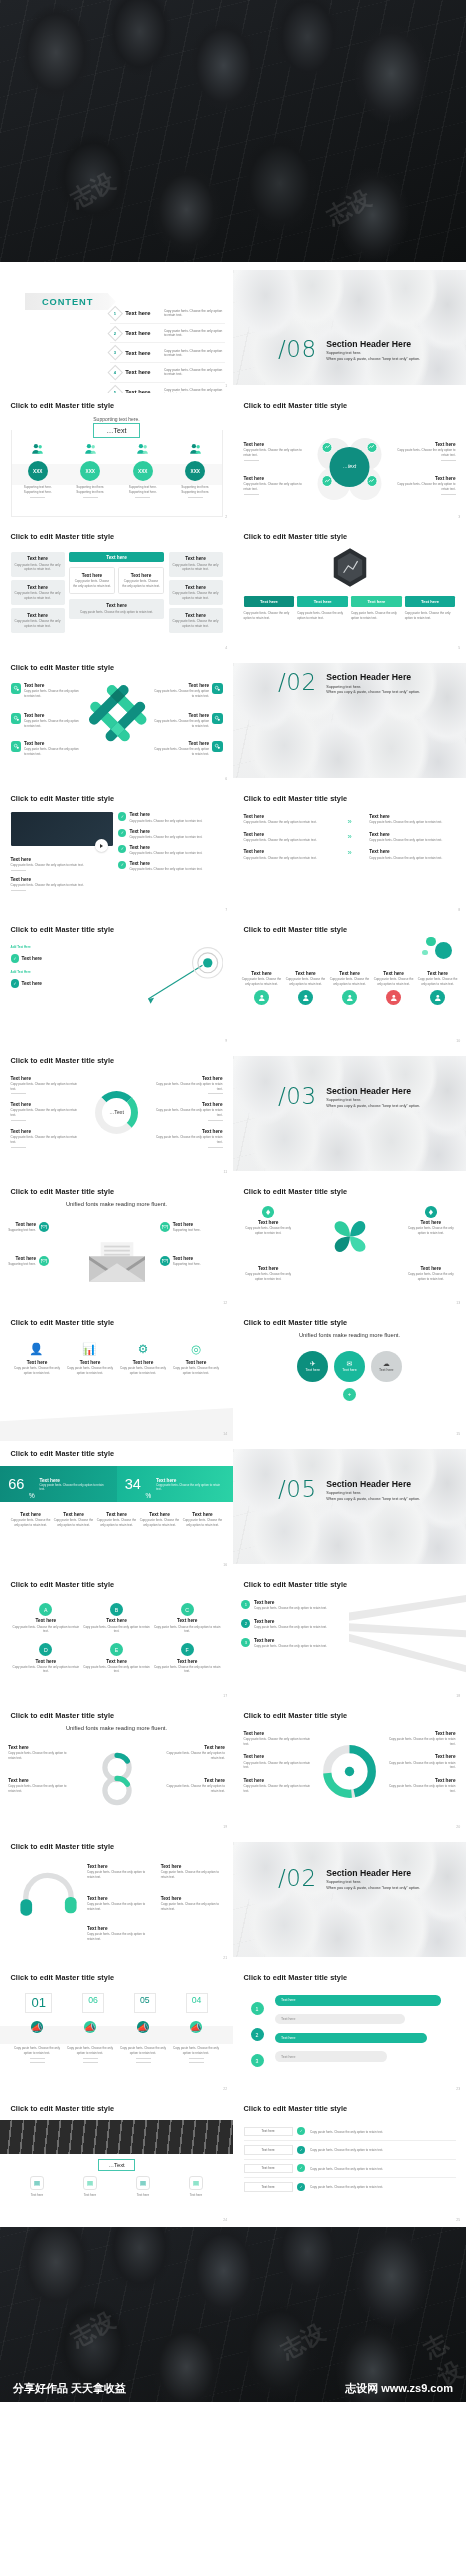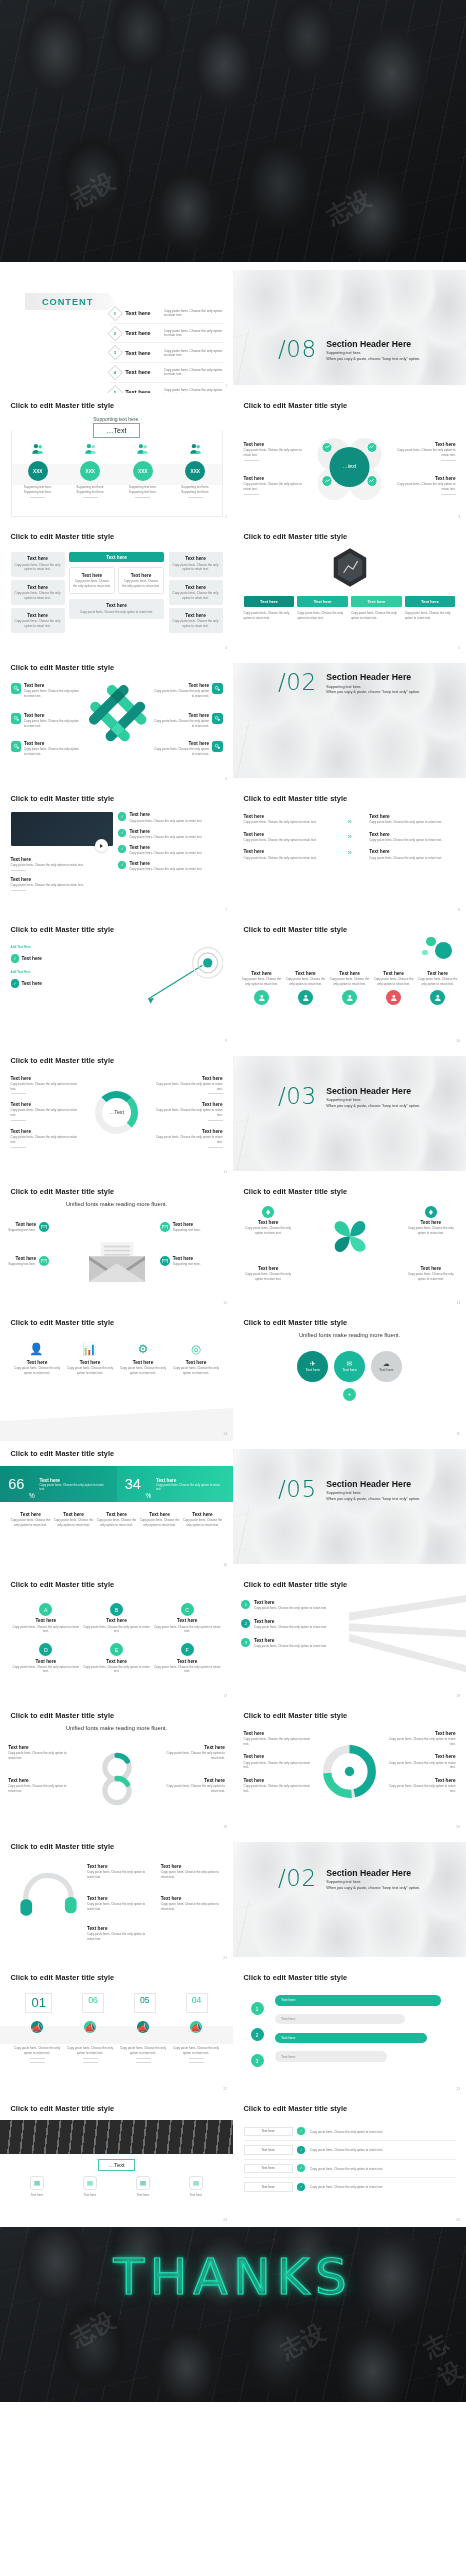--- a/index.html
+++ b/index.html
@@ -1255,20 +1255,23 @@
           <div class="circ" style="width:8.2px;height:8.2px;background:#12a894;flex:0 0 8.2px;font-size:3.5px;">✓</div>
           <div class="tp" style="flex:1">Copy paste fonts. Choose the only option to retain text.</div>
         </div>
       </div>
       <div class="pgnum">25</div>
     </div>
 
   </div>
 
   <div class="thanks-slide chairs-dark">
-    <div class="neon-thanks">THANKS</div>
     <div class="wm" style="left:70px; top:87px;">志设</div>
     <div class="wm" style="left:280px; top:99px;">志设</div>
     <div class="wm" style="left:431px; top:99px;">志设</div>
+    <div class="foot">
+      <span>分享好作品 天天拿收益</span>
+      <span>志设网 www.zs9.com</span>
+    </div>
   </div>
 
 </div>
 
 
 </body></html>

